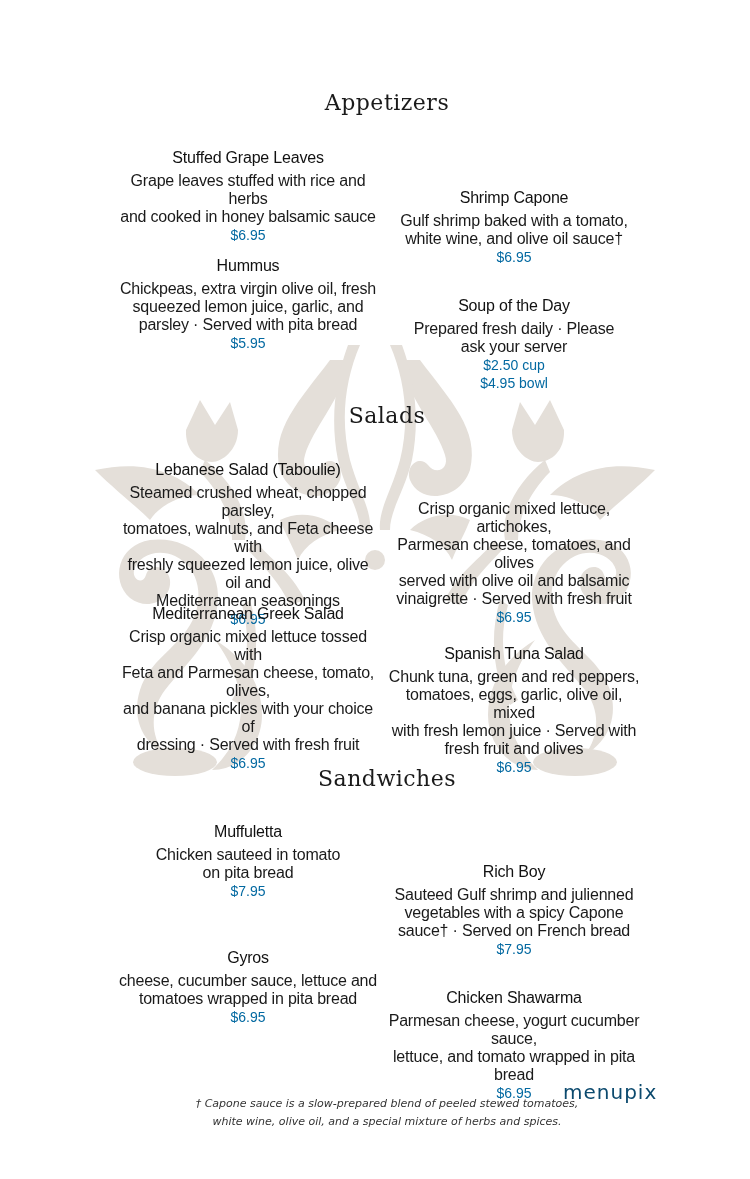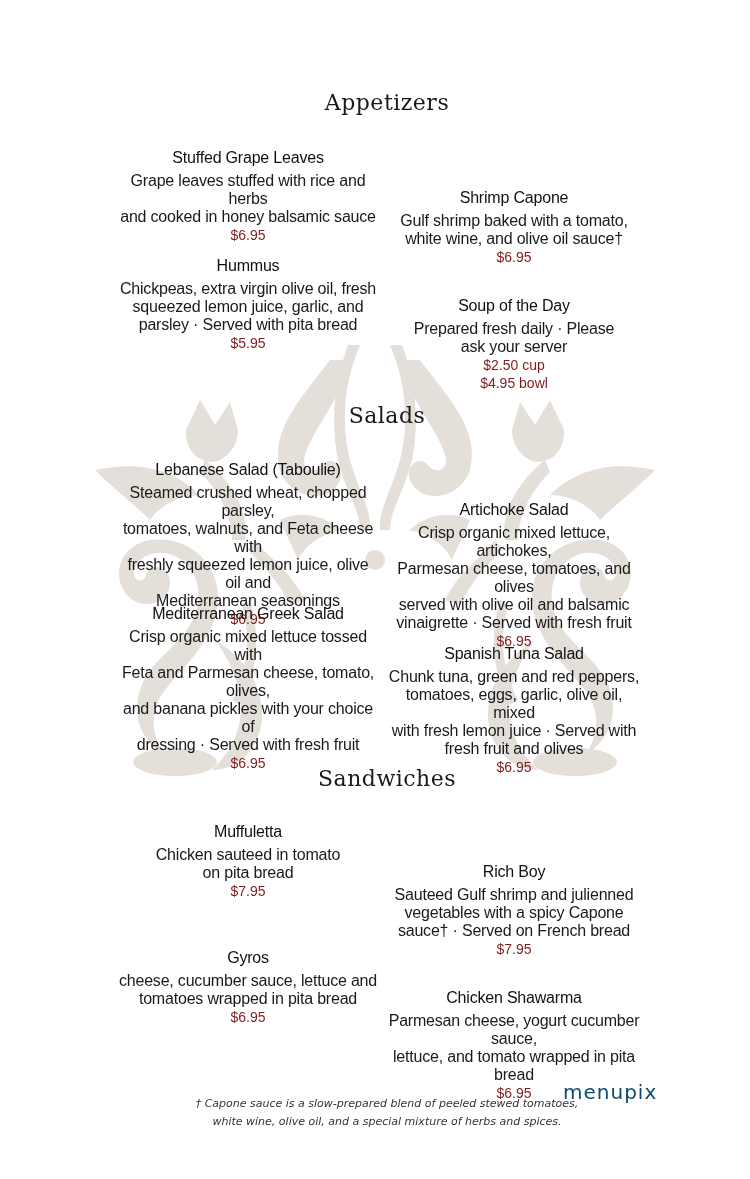--- a/index.html
+++ b/index.html
@@ -19,21 +19,21 @@
     }
     .item .name {
       font-family: "Liberation Sans", sans-serif; font-size: 16px; line-height: 20px;
       color: #111; margin-bottom: 4px; letter-spacing: -0.2px;
     }
     .item .desc {
       font-family: "Liberation Sans", sans-serif; font-size: 16px; line-height: 18px;
       color: #1a1a1a; letter-spacing: -0.2px;
     }
     .item .price {
-      font-family: "Liberation Sans", sans-serif; font-size: 14px; line-height: 18px; color: #7f1d1d;
+      font-family: "Liberation Sans", sans-serif; font-size: 14px; line-height: 18px; color: #0369a1;
     }
     .col-left { left: 106px; }
     .col-right { left: 372px; margin-top: 40px; }
     .footnote {
       position: absolute; left: 150px; width: 450px; top: 1095px; text-align: center;
       font-family: "DejaVu Sans", sans-serif; font-style: italic; font-size: 11px; line-height: 18px; color: #333;
     }
     .watermark {
       position: absolute; left: 515px; top: 1080px;
       font-family: "DejaVu Sans", sans-serif; font-size: 20px; color: #0c4a6e; letter-spacing: 1px; margin-left: 36px;
@@ -123,21 +123,20 @@
     <div class="desc">
       <div>Steamed crushed wheat, chopped parsley,</div>
       <div>tomatoes, walnuts, and Feta cheese with</div>
       <div>freshly squeezed lemon juice, olive oil and</div>
       <div>Mediterranean seasonings</div>
     </div>
     <div class="price">$6.95</div>
   </div>
 
   <div class="item col-right" style="top:460px">
-    <div class="name">Artichoke Salad</div>
     <div class="desc">
       <div>Crisp organic mixed lettuce, artichokes,</div>
       <div>Parmesan cheese, tomatoes, and olives</div>
       <div>served with olive oil and balsamic</div>
       <div>vinaigrette · Served with fresh fruit</div>
     </div>
     <div class="price">$6.95</div>
   </div>
 
   <div class="item col-left" style="top:604px">

